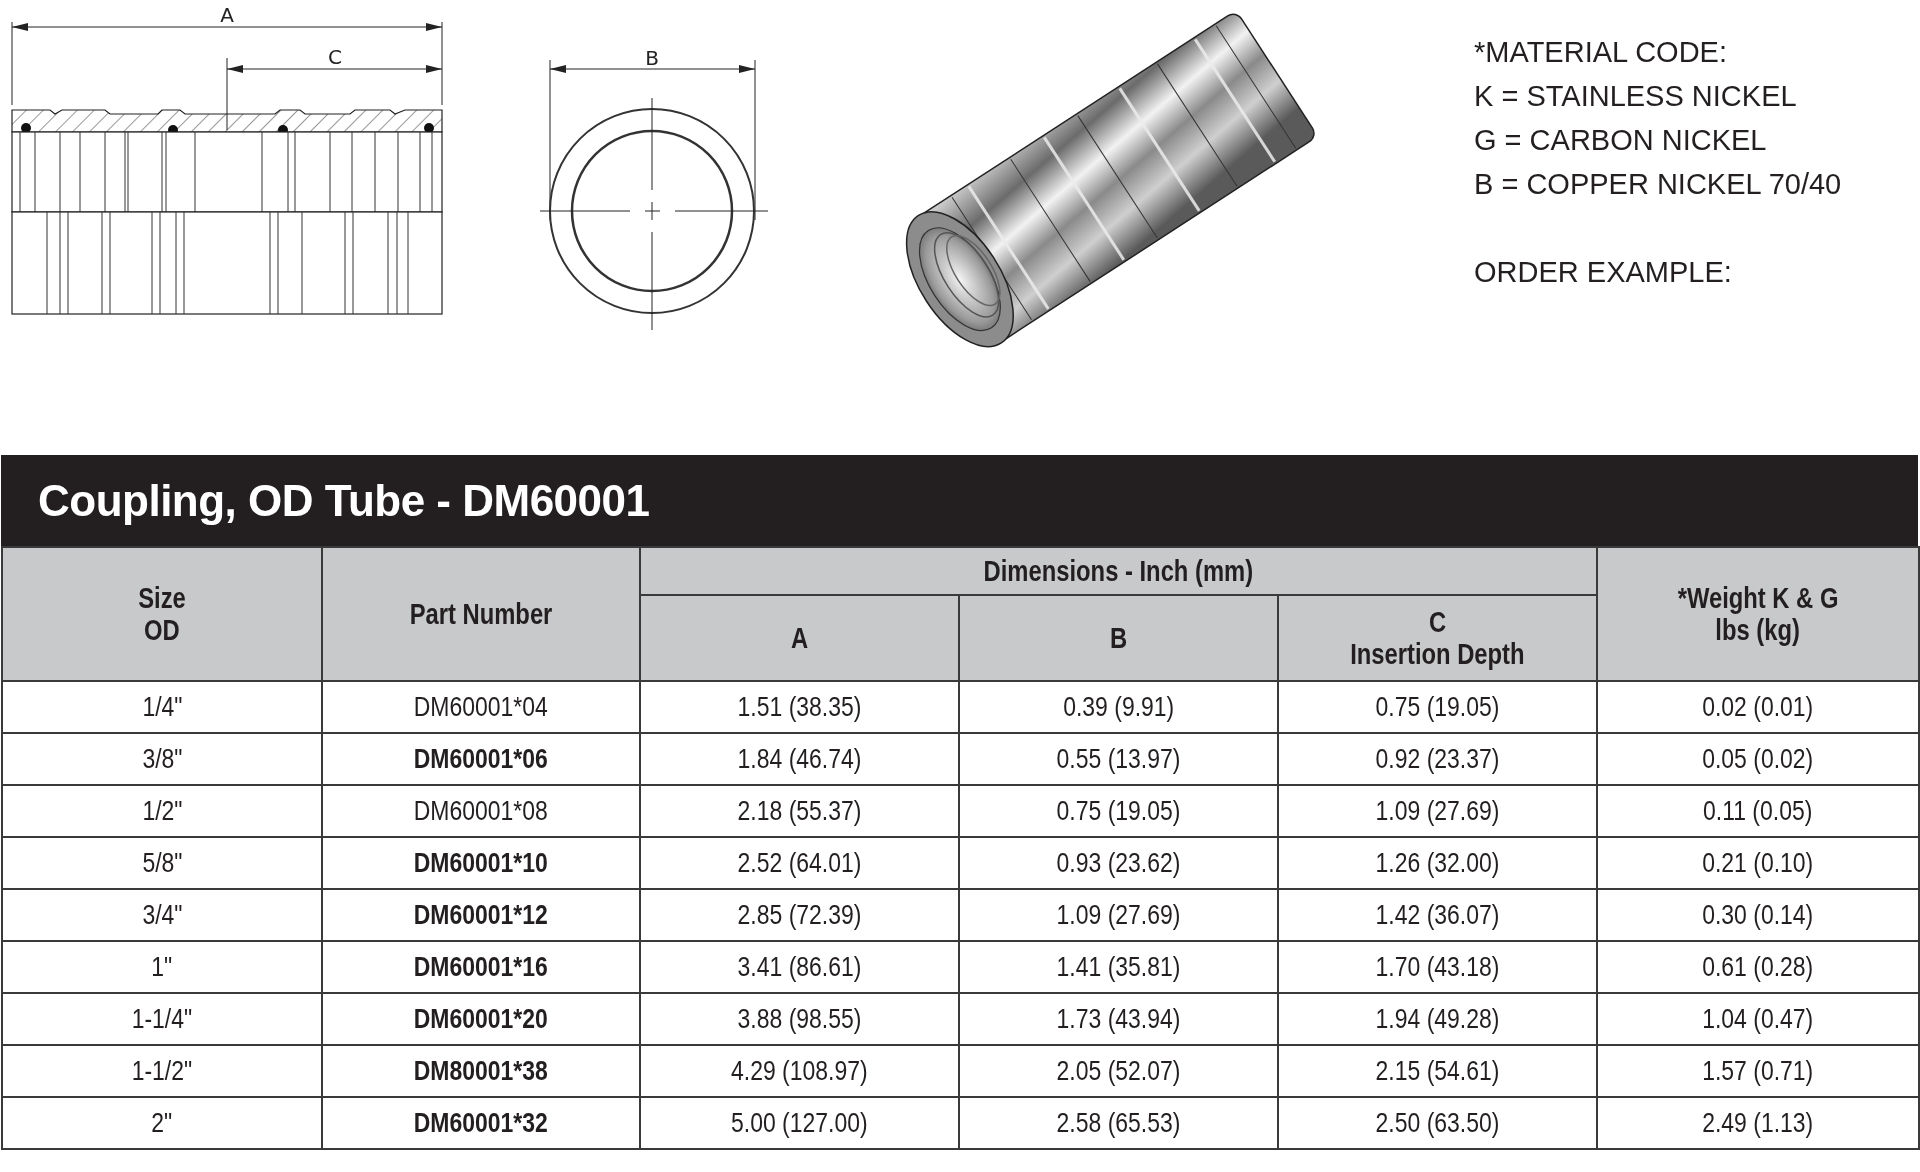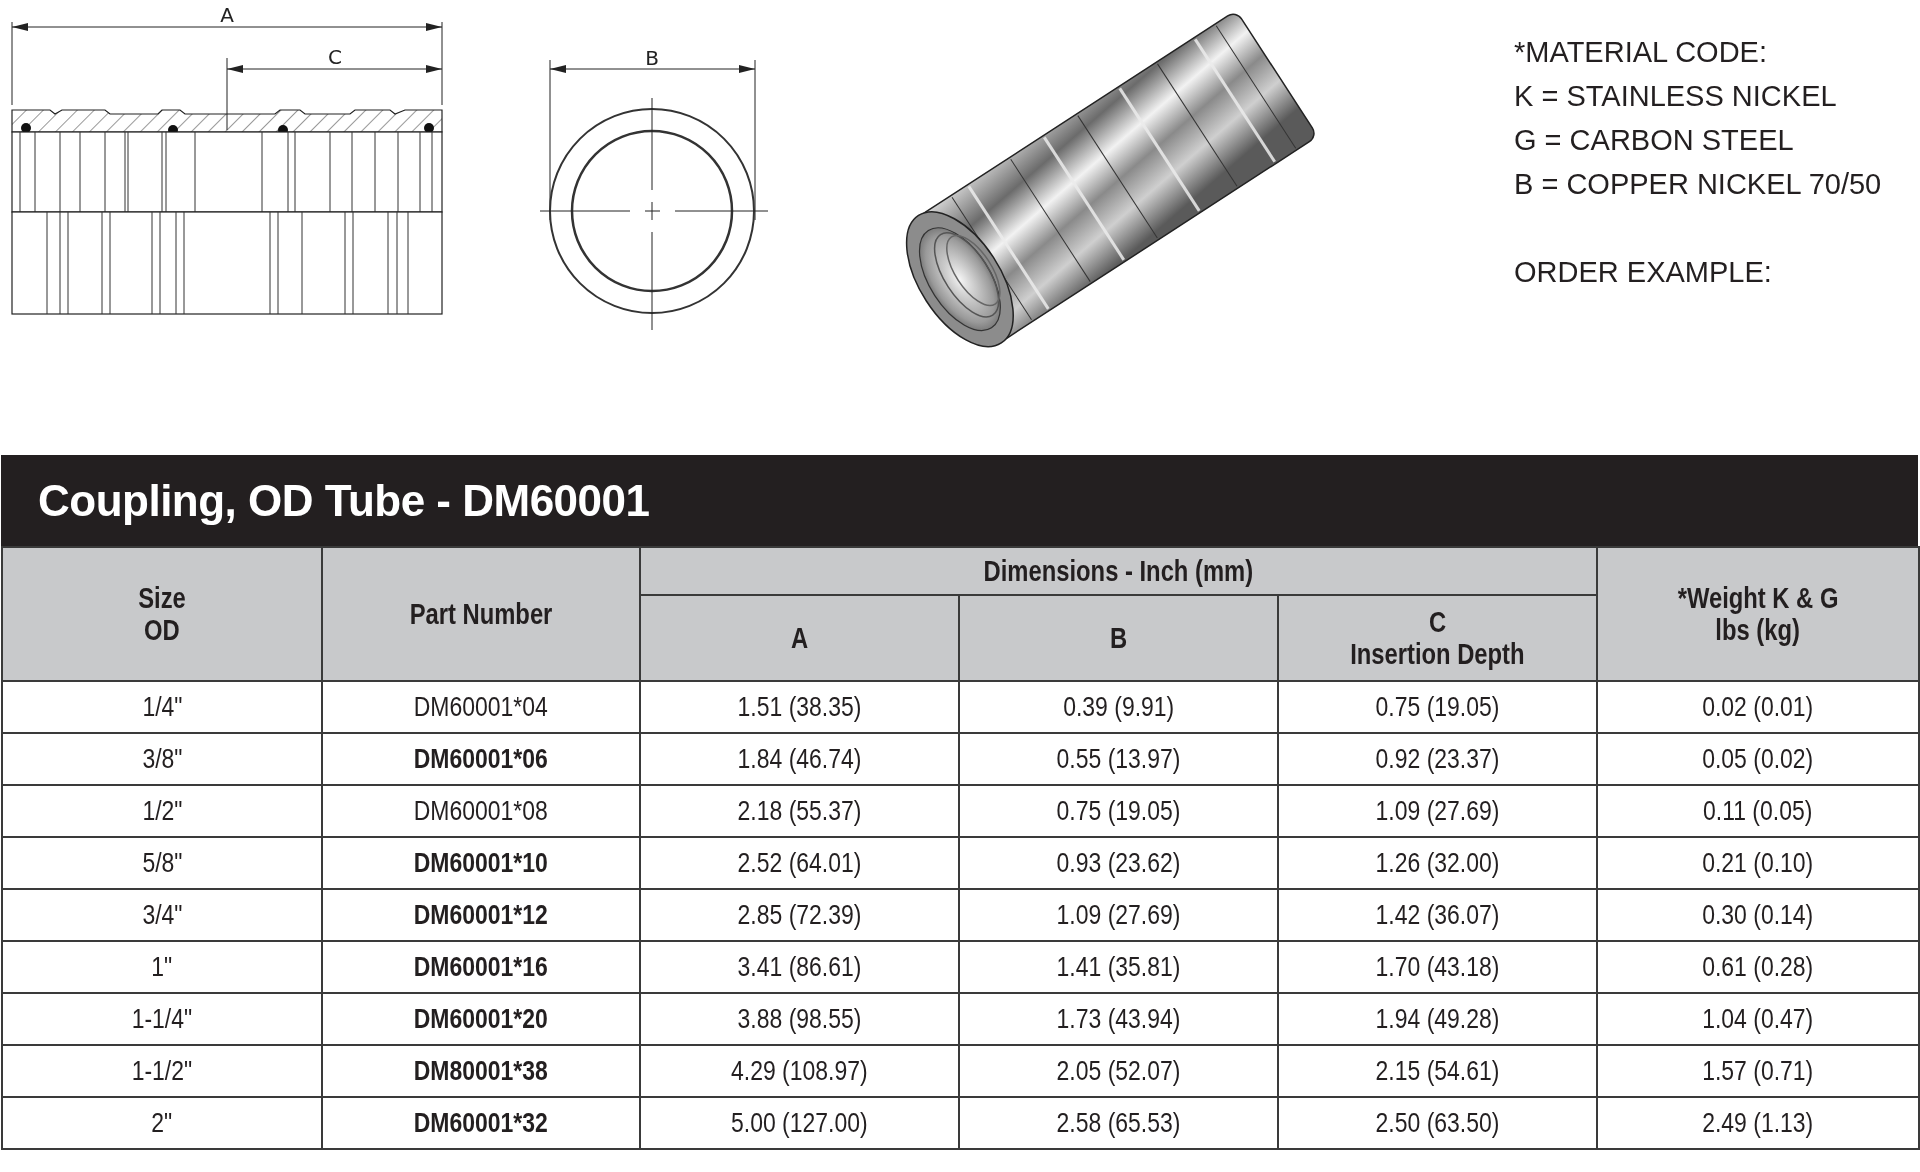--- a/index.html
+++ b/index.html
@@ -4,21 +4,21 @@
 <style>
   html, body { margin:0; padding:0; background:#ffffff; }
   body { width:1920px; height:1172px; position:relative; overflow:hidden; font-family:"Liberation Sans", sans-serif; color:#231f20; }
 
   .drawing { position:absolute; }
   #side-view { left:0; top:0; width:460px; height:340px; }
   #end-view { left:530px; top:30px; width:250px; height:330px; }
   #iso-view { left:870px; top:0; width:470px; height:370px; }
 
   .material { position:absolute; left:1474px; top:30px; font-size:29px; line-height:44px; color:#231f20; }
-  .material div { white-space:nowrap;margin-left:40px; }
+  .material div { white-space:nowrap; }
   .material .gap { height:44px; }
 
   .table-wrap { position:absolute; left:1px; top:455px; width:1917px; }
   .title-bar { background:#231f20; color:#ffffff; height:91px; box-sizing:border-box; padding-left:36px; display:flex; align-items:center; font-weight:bold; font-size:44px; letter-spacing:-0.5px; border:1px solid #231f20; }
   table { border-collapse:collapse; width:1917px; table-layout:fixed; font-family:"Liberation Sans Narrow","Liberation Sans", sans-serif; }
   th, td { border:2px solid #3a3a3a; text-align:center; padding:0; }
   th { background:#c8c9cb; font-weight:bold; font-size:29px; line-height:32px; color:#231f20; transform-origin:center; }
   th span, td span { display:inline-block; transform:scaleX(0.82); }
   td { height:50px; font-size:28px; color:#231f20; background:#fff; }
   td.bold span { font-weight:bold; }
@@ -151,22 +151,22 @@
     <ellipse cx="62" cy="185" rx="40" ry="76" fill="#8c8c8c" stroke="#222" stroke-width="1.5"></ellipse>
     <ellipse cx="62" cy="185" rx="30" ry="58" fill="url(#bore)" stroke="#333" stroke-width="1.2"></ellipse>
     <ellipse cx="70" cy="185" rx="22" ry="48" fill="none" stroke="#555" stroke-width="1.5"></ellipse>
     <ellipse cx="78" cy="185" rx="18" ry="40" fill="none" stroke="#666" stroke-width="1.5"></ellipse>
   </g>
 </svg>
 
 <div class="material">
   <div>*MATERIAL CODE:</div>
   <div>K = STAINLESS NICKEL</div>
-  <div>G = CARBON STEEL</div>
-  <div>B = COPPER NICKEL 70/50</div>
+  <div>G = CARBON NICKEL</div>
+  <div>B = COPPER NICKEL 70/40</div>
   <div class="gap"></div>
   <div>ORDER EXAMPLE:</div>
 </div>
 
 <div class="table-wrap">
   <div class="title-bar">
     <span>Coupling, OD Tube - DM60001</span>
   </div>
   <table>
     <colgroup>

